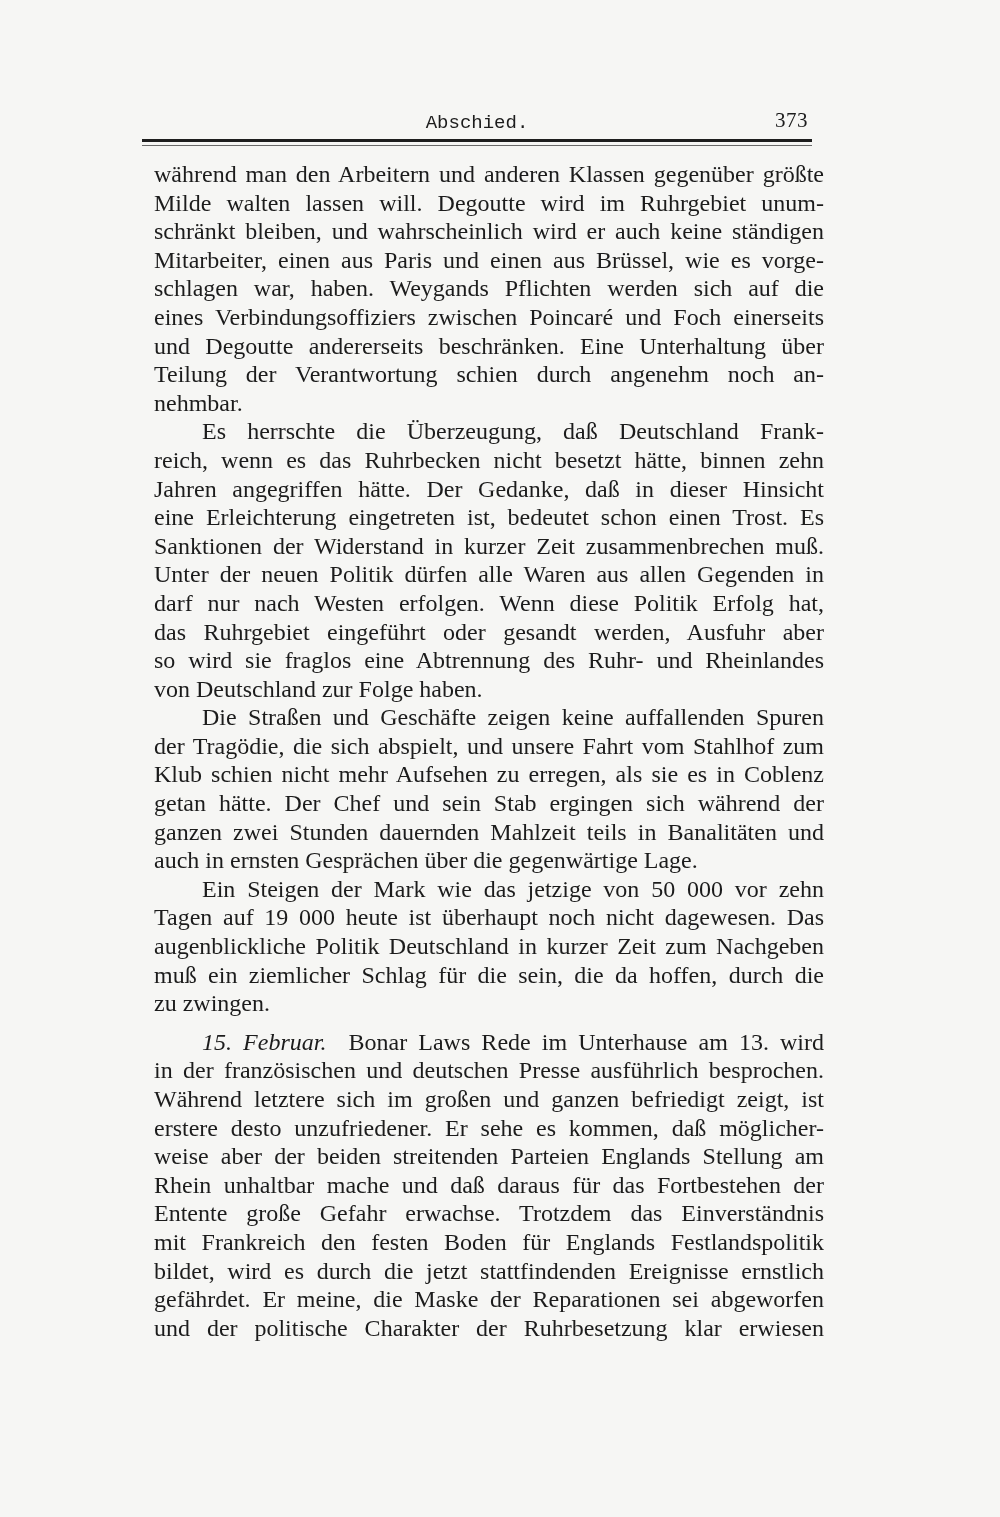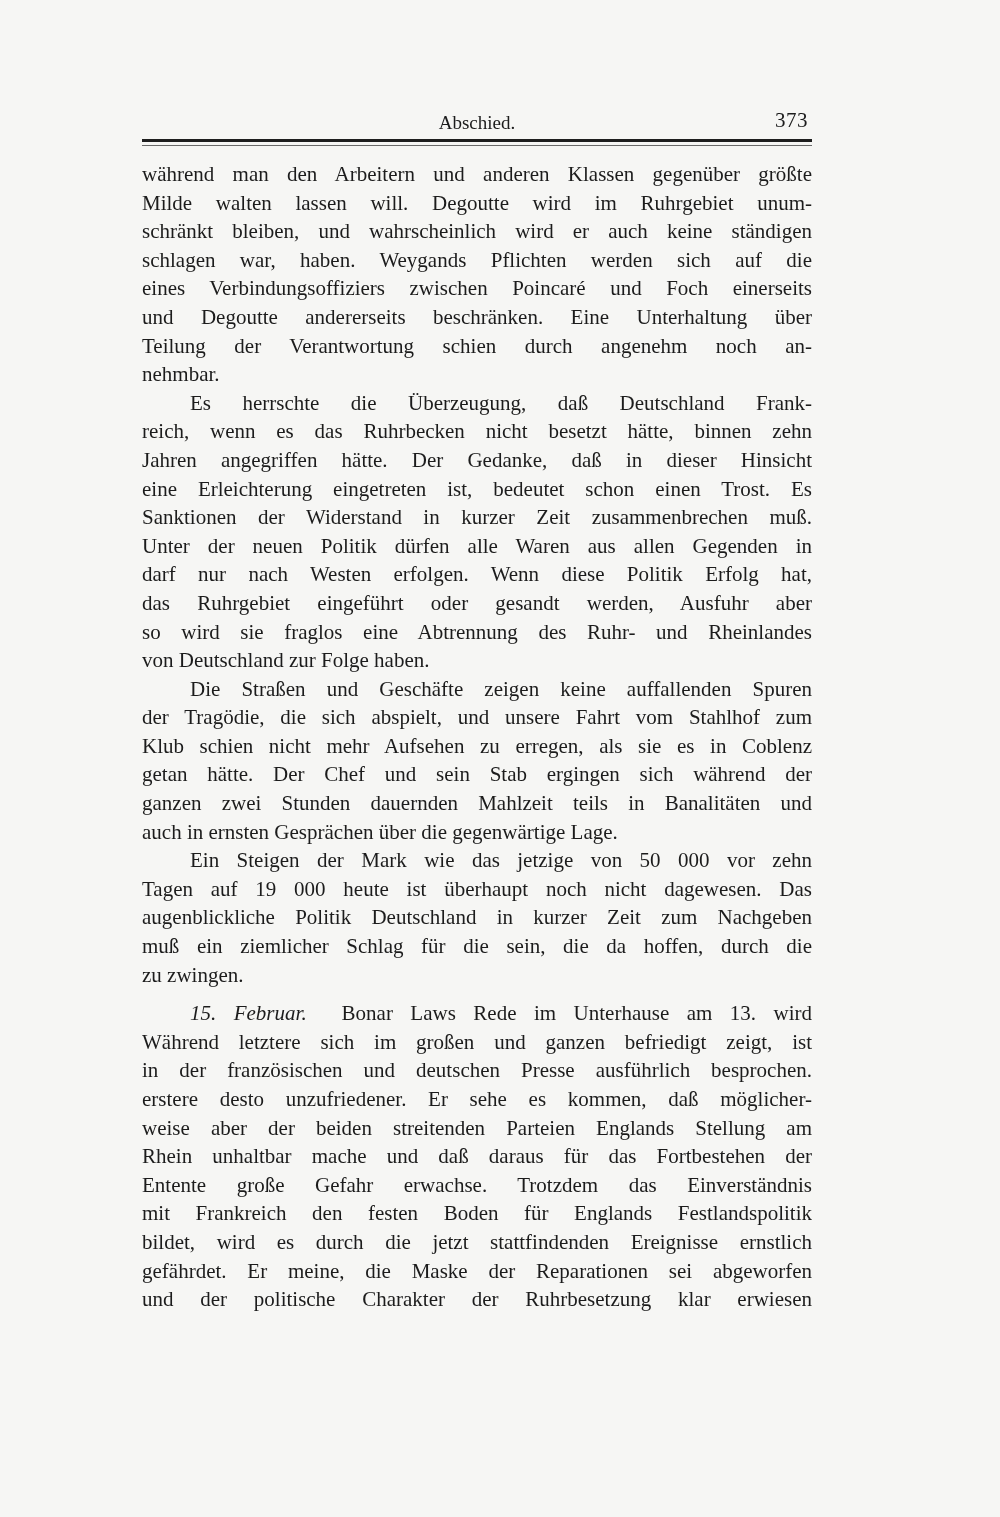--- a/index.html
+++ b/index.html
@@ -29,20 +29,21 @@
       width: 670px;
       height: 28px;
     }
     .running-title {
       position: absolute;
       left: 0;
       right: 0;
       text-align: center;
       font-size: 19px;
       top: 4px;
+      font-family: Liberation Mono, monospace;
     }
     .page-number {
       position: absolute;
       right: 4px;
       top: 0;
       font-size: 21px;
       letter-spacing: 0.5px;
     }
     .rule-thick {
       position: absolute;
@@ -55,24 +56,24 @@
     .rule-thin {
       position: absolute;
       left: 142px;
       top: 145px;
       width: 670px;
       height: 1px;
       background: #6a6a6a;
     }
     .body-text {
       position: absolute;
-      left: 142px;
+      left: 154px;
       top: 160px;
       width: 670px;
-      font-size: 21px;
+      font-size: 24px;
       line-height: 28.6px;
       text-align: justify;
       hyphens: manual;
     }
     .body-text p {
       margin: 0;
     }
     .line {
       display: block;
       text-align: justify;
@@ -105,20 +106,21 @@
   </div>
   <div class="rule-thick"></div>
   <div class="rule-thin"></div>
 
   <div class="body-text">
 
     <p>
       <span class="line">während man den Arbeitern und anderen Klassen gegenüber größte</span>
       <span class="line">Milde walten lassen will.  Degoutte wird im Ruhrgebiet unum-</span>
       <span class="line">schränkt bleiben, und wahrscheinlich wird er auch keine ständigen</span>
+      <span class="line">Mitarbeiter, einen aus Paris und einen aus Brüssel, wie es vorge-</span>
       <span class="line">schlagen war, haben.  Weygands Pflichten werden sich auf die</span>
       <span class="line">eines Verbindungsoffiziers zwischen Poincaré und Foch einerseits</span>
       <span class="line">und Degoutte andererseits beschränken.  Eine Unterhaltung über</span>
       <span class="line">Teilung der Verantwortung schien durch angenehm noch an-</span>
       <span class="line last">nehmbar.</span>
     </p>
 
     <p>
       <span class="line indent">Es herrschte die Überzeugung, daß Deutschland Frank-</span>
       <span class="line">reich, wenn es das Ruhrbecken nicht besetzt hätte, binnen zehn</span>
@@ -146,22 +148,22 @@
       <span class="line">Tagen auf 19 000 heute ist überhaupt noch nicht dagewesen.  Das</span>
       <span class="line">augenblickliche Politik Deutschland in kurzer Zeit zum Nachgeben</span>
       <span class="line">muß ein ziemlicher Schlag für die sein, die da hoffen, durch die</span>
       <span class="line last">zu zwingen.</span>
     </p>
 
     <div class="para-gap"></div>
 
     <p>
       <span class="line indent"><span class="date-head">15. Februar.</span>&nbsp;&nbsp;<span>Bonar Laws Rede im Unterhause am 13. wird</span></span>
+      <span class="line">in der französischen und deutschen Presse ausführlich besprochen.</span>
       <span class="line">Während letztere sich im großen und ganzen befriedigt zeigt, ist</span>
-      <span class="line">in der französischen und deutschen Presse ausführlich besprochen.</span>
       <span class="line">erstere desto unzufriedener.  Er sehe es kommen, daß möglicher-</span>
       <span class="line">weise aber der beiden streitenden Parteien Englands Stellung am</span>
       <span class="line">Rhein unhaltbar mache und daß daraus für das Fortbestehen der</span>
       <span class="line">Entente große Gefahr erwachse.  Trotzdem das Einverständnis</span>
       <span class="line">mit Frankreich den festen Boden für Englands Festlandspolitik</span>
       <span class="line">bildet, wird es durch die jetzt stattfindenden Ereignisse ernstlich</span>
       <span class="line">gefährdet.  Er meine, die Maske der Reparationen sei abgeworfen</span>
       <span class="line">und der politische Charakter der Ruhrbesetzung klar erwiesen</span>
     </p>
 

